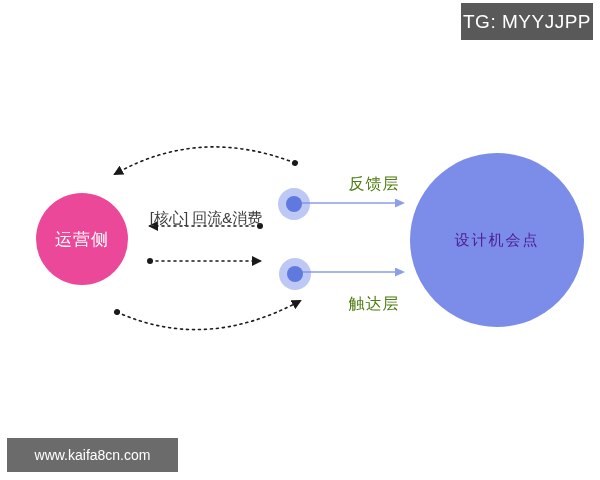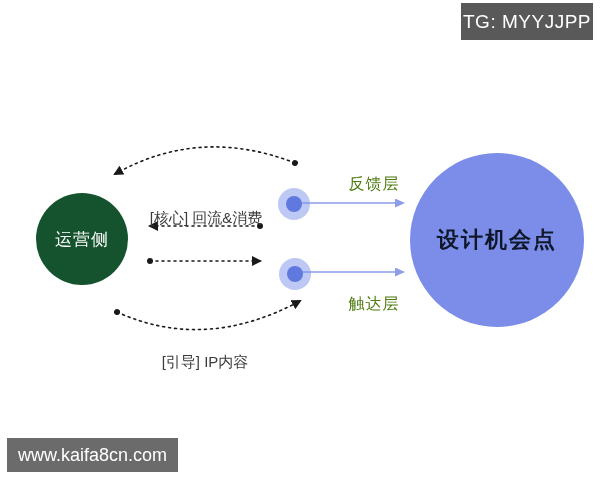--- a/index.html
+++ b/index.html
@@ -20,34 +20,34 @@
     display:flex;align-items:center;justify-content:center;
     white-space:nowrap;
   }
   .badge.tg{
     left:461px;top:3px;width:132px;height:37px;
     font-size:19px;letter-spacing:0.5px;
   }
   .badge.wm{
     left:7px;top:438px;width:171px;height:34px;
     background:#6b6b6b;
-    font-size:18px;
+    font-size:14px;
   }
   .node{
     position:absolute;border-radius:50%;
     display:flex;align-items:center;justify-content:center;
     text-align:center;
   }
-  .node.black{background:#14532d;color:#ffffff;}
+  .node.black{background:#ec4899;color:#ffffff;}
   .node.operation{left:36px;top:193px;width:92px;height:92px;font-size:17px;letter-spacing:1px;}
   .node.user{left:280px;top:195px;width:94px;height:94px;font-size:18px;font-weight:bold;letter-spacing:1px;}
   .node.opportunity{
     left:410px;top:153px;width:174px;height:174px;
-    background:#7b8de9;color:#0f172a;
-    font-size:22px;letter-spacing:2px;font-weight:700;
+    background:#7b8de9;color:#4c1d95;
+    font-size:15px;letter-spacing:2px;font-weight:400;
   }
   .dot-outer{
     position:absolute;border-radius:50%;
     width:32px;height:32px;
     background:rgba(124,146,235,0.5);
   }
   .dot-inner{
     position:absolute;border-radius:50%;
     width:16px;height:16px;
     background:#6079df;
@@ -108,21 +108,20 @@
   <div class="dot-inner bottom"></div>
 
   <div class="node opportunity">
     <span>设计机会点</span>
   </div>
 
 
   <div class="edge-label" style="left:206px;top:190px;margin-top:28px;">[核心] 回流&amp;消费</div>
 
 
-  <div class="edge-label" style="left:205px;top:362px;">[引导] IP内容</div>
 
   <div class="edge-label blue" style="left:374px;top:184px;">反馈层</div>
 
   <div class="edge-label blue" style="left:374px;top:304px;">触达层</div>
 
   <div class="badge tg">
     <span>TG: MYYJJPP</span>
   </div>
 
   <div class="badge wm">

